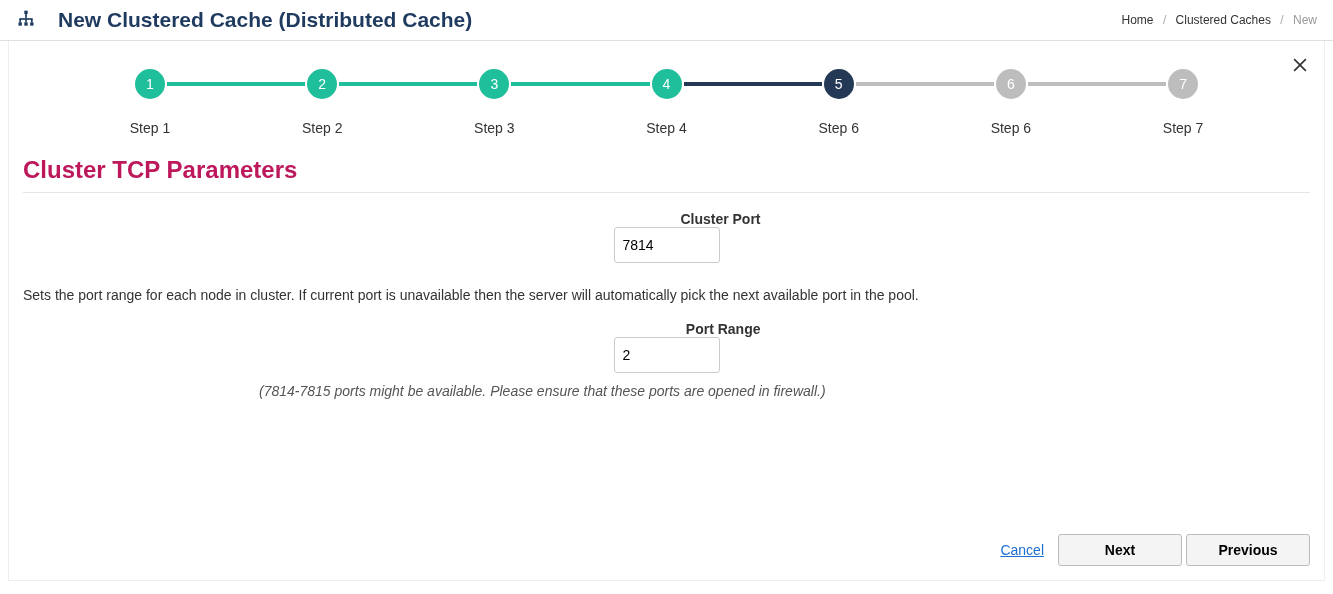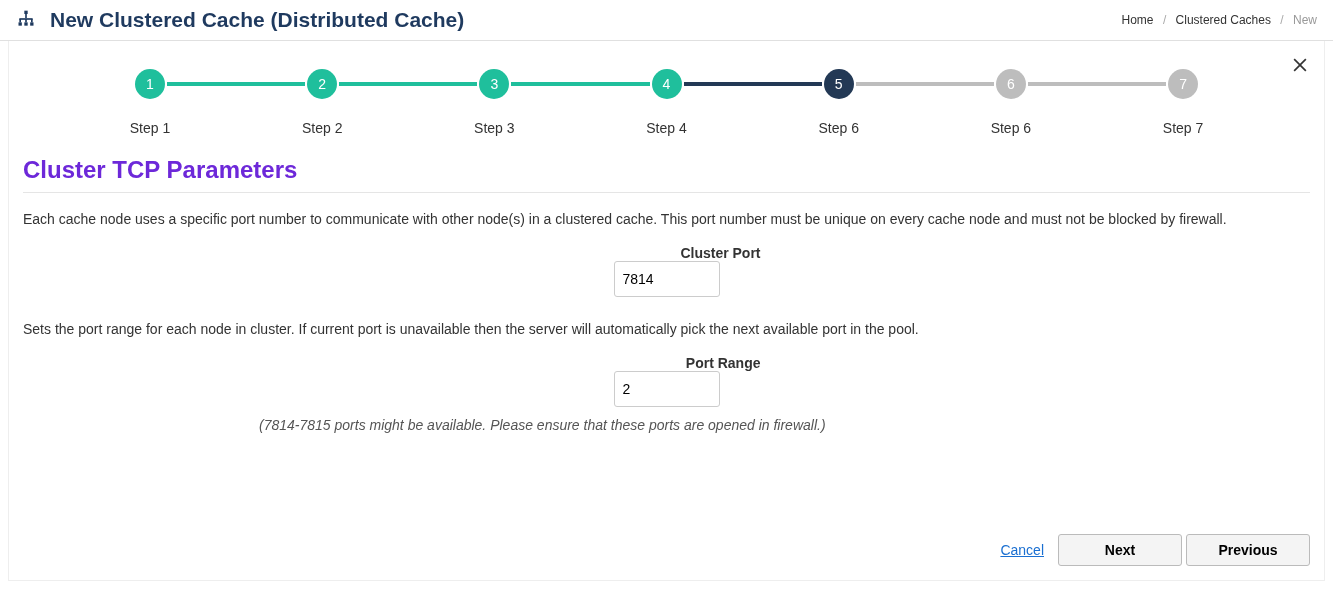--- a/index.html
+++ b/index.html
@@ -14,21 +14,21 @@
   .header {
     display: flex;
     align-items: center;
     justify-content: space-between;
     padding: 8px 16px;
     border-bottom: 1px solid #e0e0e0;
   }
   .header-left {
     display: flex;
     align-items: center;
-    gap: 14px;
+    gap: 22px;
   }
   .header-icon svg {
     fill: #1f3a5f;
     width: 20px;
     height: 20px;
   }
   .page-title {
     font-size: 21px;
     font-weight: 600;
     color: #1f3a5f;
@@ -100,21 +100,21 @@
     flex: 1;
     height: 4px;
     margin-top: 13px;
     background: #bdbdbd;
   }
   .connector.done { background: #1fbf9c; }
   .connector.active { background: #233955; }
   .section-title {
     font-size: 24px;
     font-weight: 600;
-    color: #6d28d9;
+    color: #be185d;
     margin: 0 0 6px 0;
   }
   hr.divider {
     border: none;
     border-top: 1px solid #e5e5e5;
     margin: 8px 0 18px 0;
   }
   .description {
     font-size: 14px;
     color: #333;
@@ -245,21 +245,20 @@
       <div class="step pending">
         <div class="step-circle">7</div>
         <div class="step-label">Step 7</div>
       </div>
     </div>
 
   <h2 class="section-title">Cluster TCP Parameters</h2>
   <hr class="divider">
 
   <div class="section-block">
-    <p class="description">Each cache node uses a specific port number to communicate with other node(s) in a clustered cache. This port number must be unique on every cache node and must not be blocked by firewall.</p>
     <div class="form-row">
       <label class="form-label">Cluster Port</label>
       <input class="form-input" type="text" value="7814" style="">
     </div>
   </div>
 
   <div class="section-block">
     <p class="description">Sets the port range for each node in cluster. If current port is unavailable then the server will automatically pick the next available port in the pool.</p>
     <div class="form-row">
       <label class="form-label">Port Range</label>

